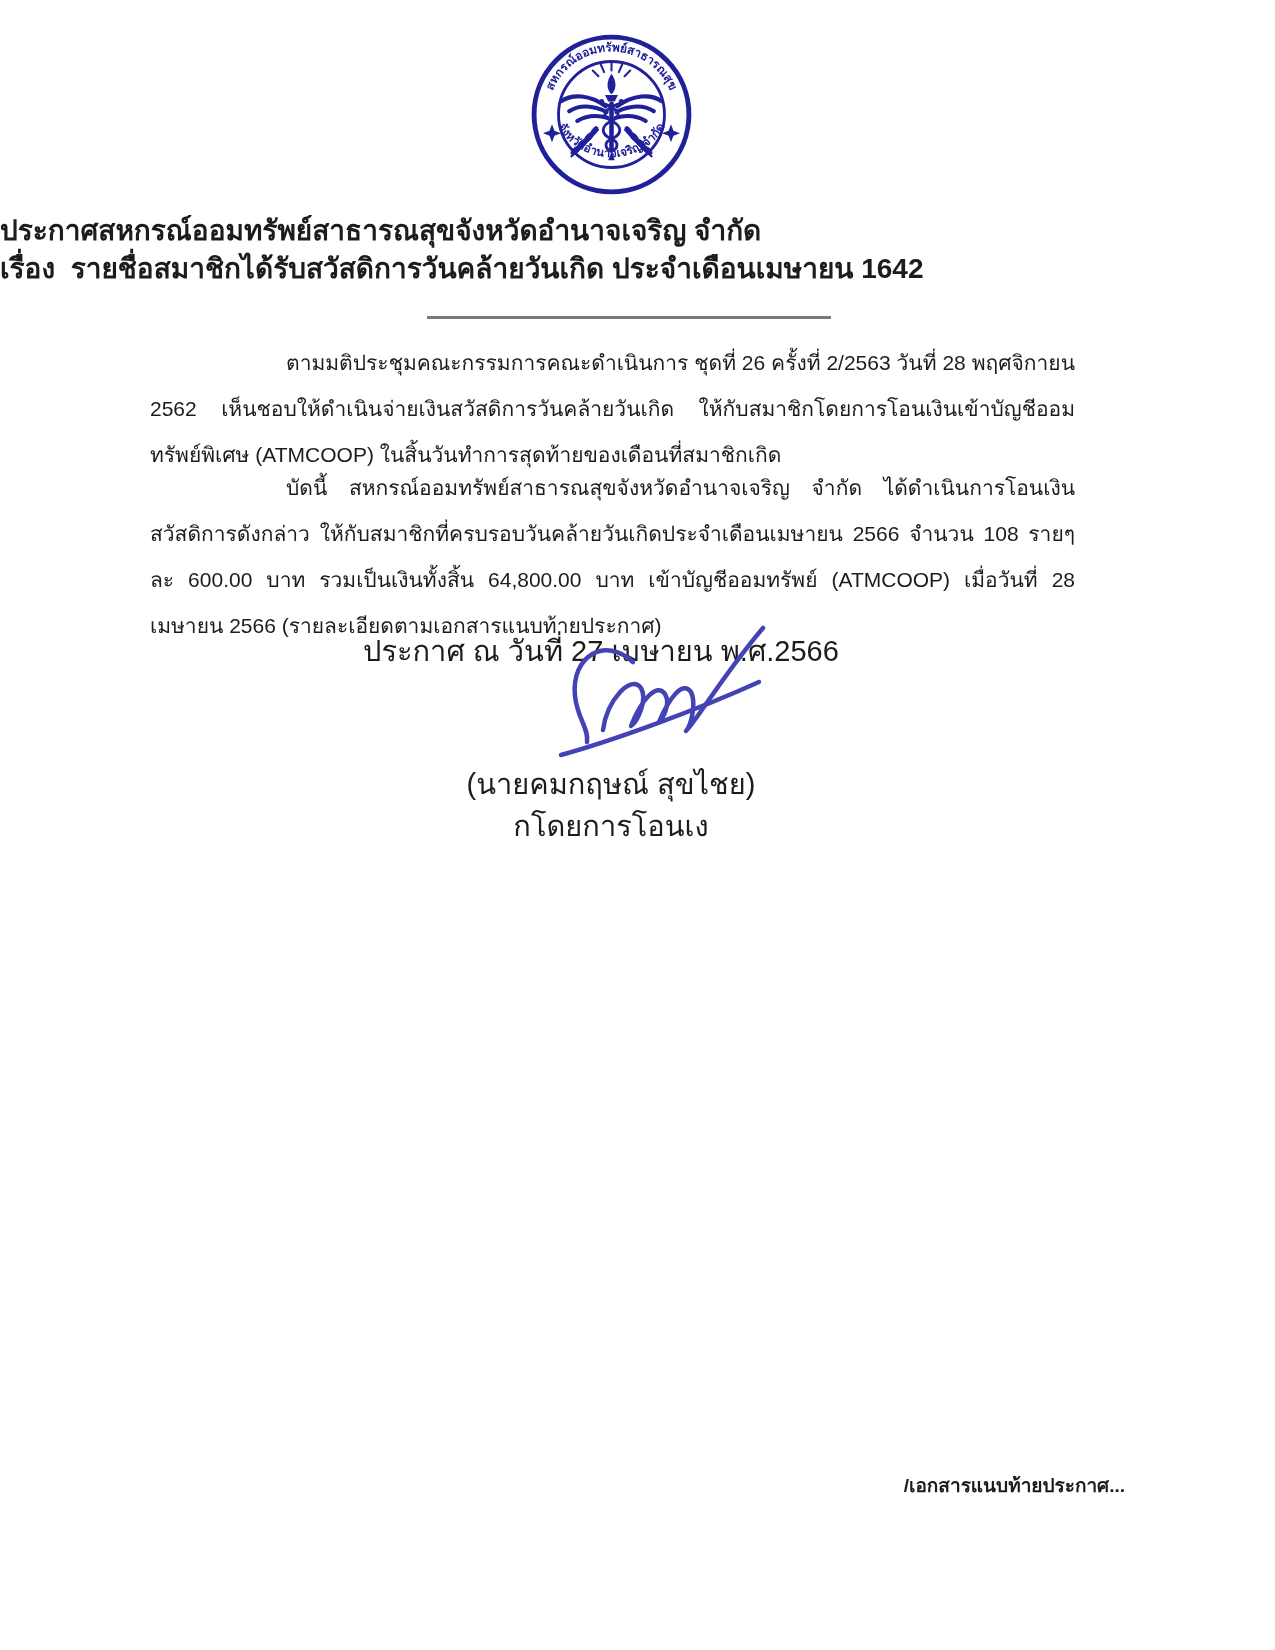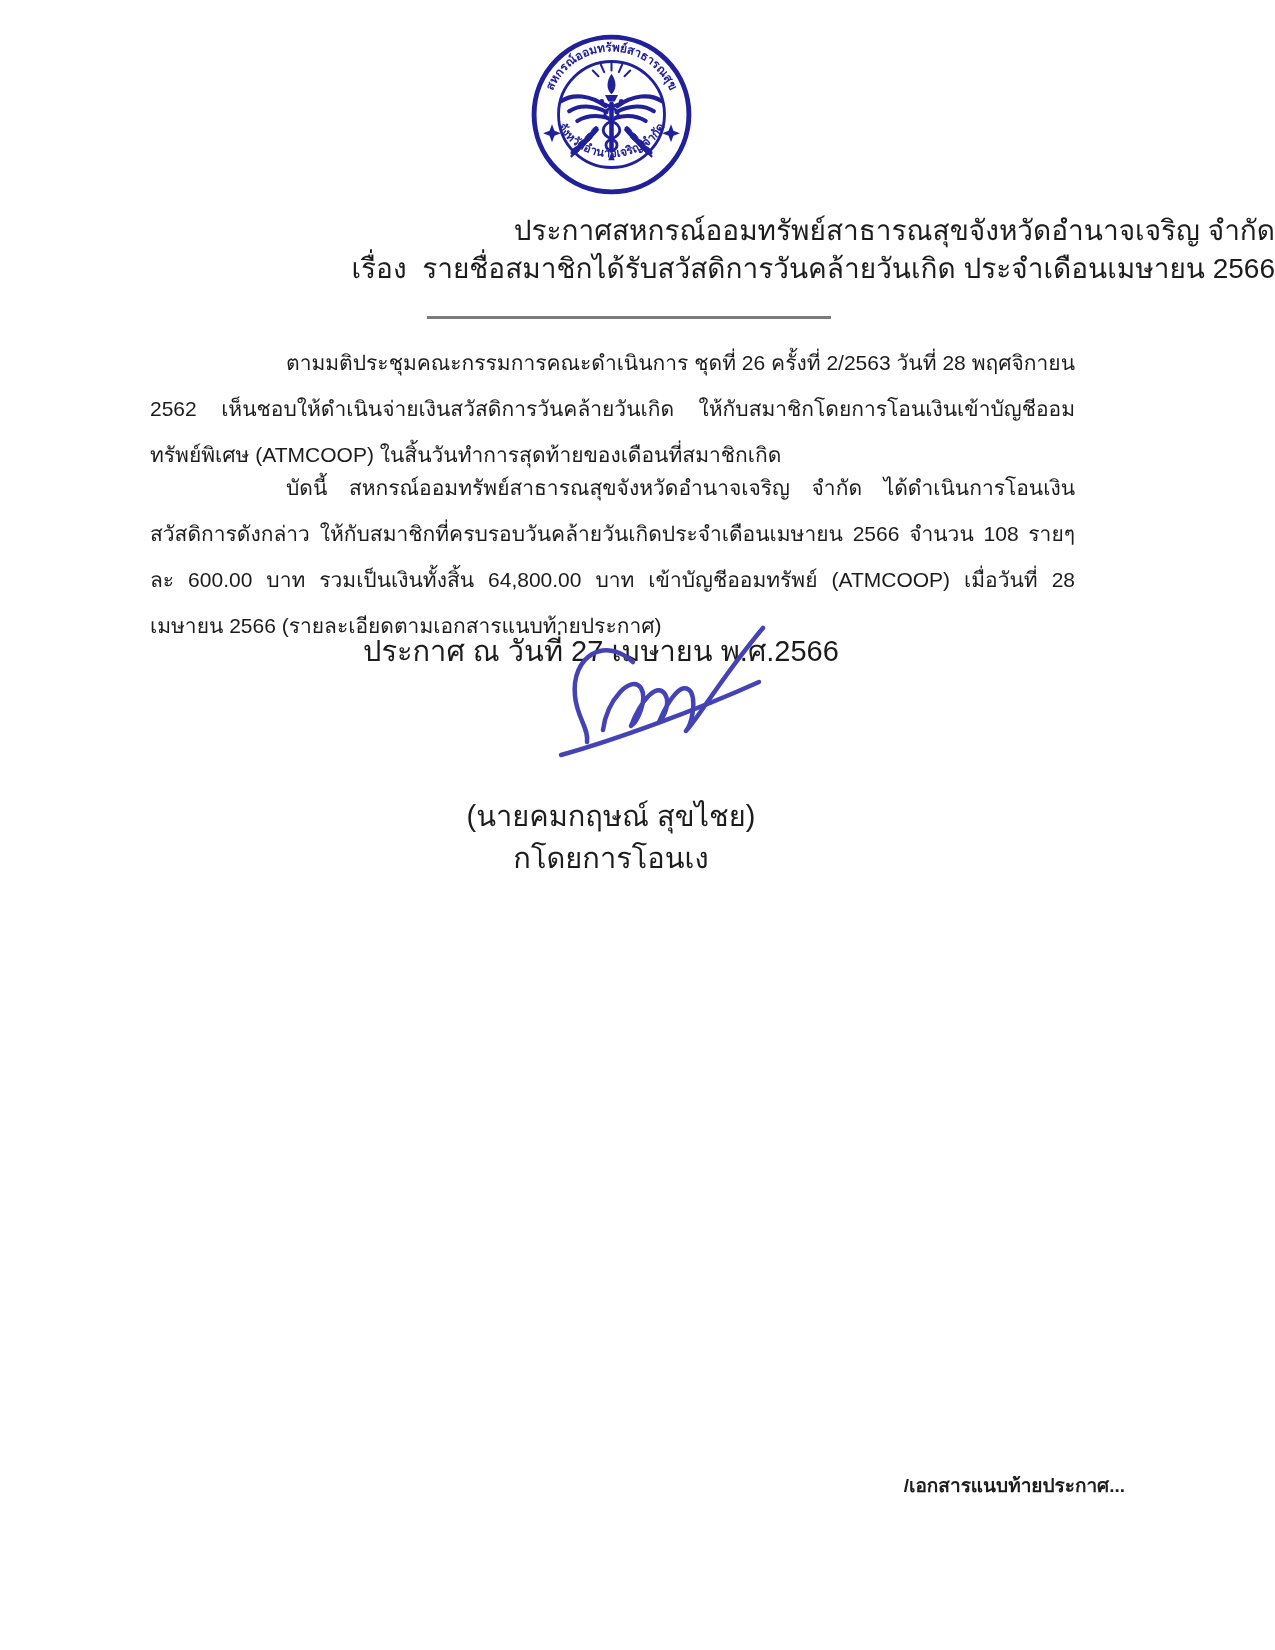--- a/index.html
+++ b/index.html
@@ -10,21 +10,21 @@
     background:#ffffff;
     font-family:"Liberation Sans","DejaVu Sans",sans-serif;
     color:#1c1c1c;
     overflow:hidden;
   }
   .logo-wrap{
     position:absolute;left:530px;top:33px;width:163px;height:163px;
   }
   .title-line{
     position:absolute;left:0;width:1275px;
-    text-align:right;font-weight:normal;font-size:28px;line-height:36px;
+    text-align:left;font-weight:bold;font-size:28px;line-height:36px;
     white-space:pre-wrap;
   }
   .title-1{top:213px;}
   .title-2{top:251px;}
   .rule{
     position:absolute;top:316px;left:427px;width:404px;height:3px;
     background:#7b7b7b;
   }
   .body-para{
     position:absolute;left:150px;width:925px;
@@ -36,21 +36,21 @@
   .para-2{top:465px;}
   .date-line{
     position:absolute;left:363px;top:628px;
     font-size:29px;white-space:pre-wrap;
   }
   .signature-wrap{
     position:absolute;left:545px;top:612px;width:240px;height:150px;
   }
   .center-line{
     position:absolute;left:150px;width:922px;
-    text-align:center;font-size:29px;line-height:36px;margin-top:32px;
+    text-align:center;font-size:29px;line-height:36px;
   }
   .signer-name{top:766px;}
   .signer-title{top:808px;}
   .signer-org{top:846px;}
   .footer-note{
     position:absolute;right:150px;top:1470px;
     font-size:19px;font-weight:bold;
   }
 </style>
 </head>
@@ -124,21 +124,21 @@
         <path d="M 150,152 C 138,142 126,130 116,118" fill="none" stroke-width="2.5"></path>
         <ellipse cx="144" cy="144" rx="7" ry="3.5" transform="rotate(40 144 144)"></ellipse>
         <ellipse cx="136" cy="136" rx="7" ry="3.5" transform="rotate(45 136 136)"></ellipse>
         <ellipse cx="128" cy="128" rx="7" ry="3.5" transform="rotate(50 128 128)"></ellipse>
         <ellipse cx="121" cy="120" rx="6" ry="3" transform="rotate(55 121 120)"></ellipse>
       </g>
     </svg>
   </div>
 
   <div class="title-line title-1">ประกาศสหกรณ์ออมทรัพย์สาธารณสุขจังหวัดอำนาจเจริญ จำกัด</div>
-  <div class="title-line title-2">เรื่อง  รายชื่อสมาชิกได้รับสวัสดิการวันคล้ายวันเกิด ประจำเดือนเมษายน 2566</div>
+  <div class="title-line title-2">เรื่อง  รายชื่อสมาชิกได้รับสวัสดิการวันคล้ายวันเกิด ประจำเดือนเมษายน 1642</div>
 
   <div class="rule"></div>
 
   <p class="body-para para-1">ตามมติประชุมคณะกรรมการคณะดำเนินการ ชุดที่ 26 ครั้งที่ 2/2563 วันที่ 28 พฤศจิกายน 2562 เห็นชอบให้ดำเนินจ่ายเงินสวัสดิการวันคล้ายวันเกิด ให้กับสมาชิกโดยการโอนเงินเข้าบัญชีออมทรัพย์พิเศษ (ATMCOOP) ในสิ้นวันทำการสุดท้ายของเดือนที่สมาชิกเกิด</p>
   <p class="body-para para-2">บัดนี้ สหกรณ์ออมทรัพย์สาธารณสุขจังหวัดอำนาจเจริญ จำกัด ได้ดำเนินการโอนเงินสวัสดิการดังกล่าว ให้กับสมาชิกที่ครบรอบวันคล้ายวันเกิดประจำเดือนเมษายน 2566 จำนวน 108 รายๆ ละ 600.00 บาท รวมเป็นเงินทั้งสิ้น 64,800.00 บาท เข้าบัญชีออมทรัพย์ (ATMCOOP) เมื่อวันที่ 28 เมษายน 2566 (รายละเอียดตามเอกสารแนบท้ายประกาศ)</p>
 
   <div class="date-line">ประกาศ ณ วันที่ 27 เมษายน พ.ศ.2566</div>
 
   <div class="signature-wrap">
     <svg viewBox="0 0 240 150" width="240" height="150">

